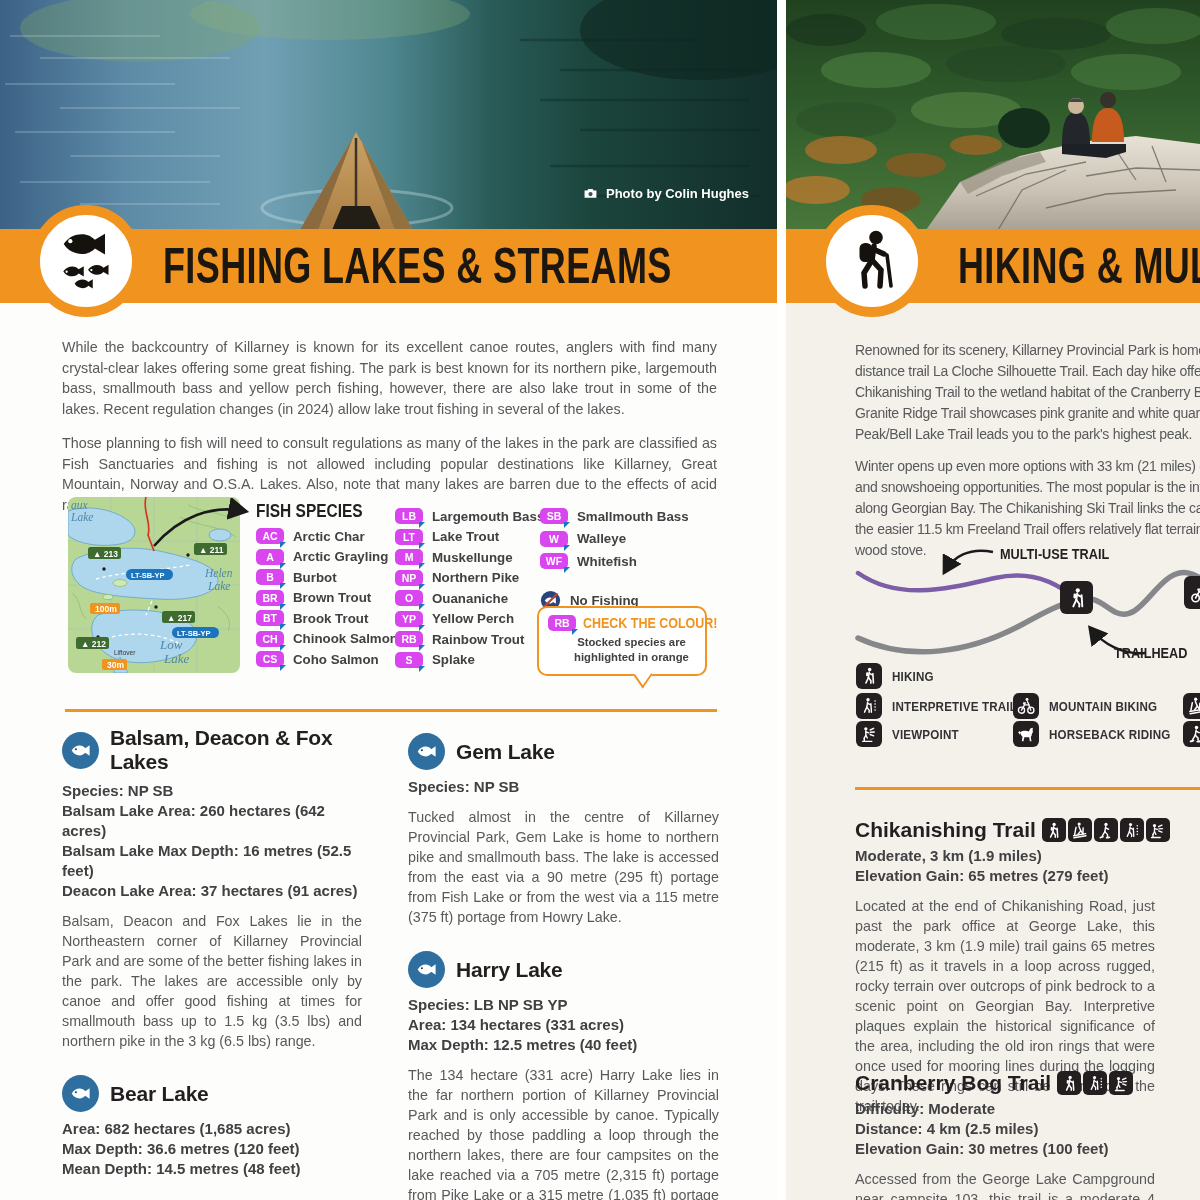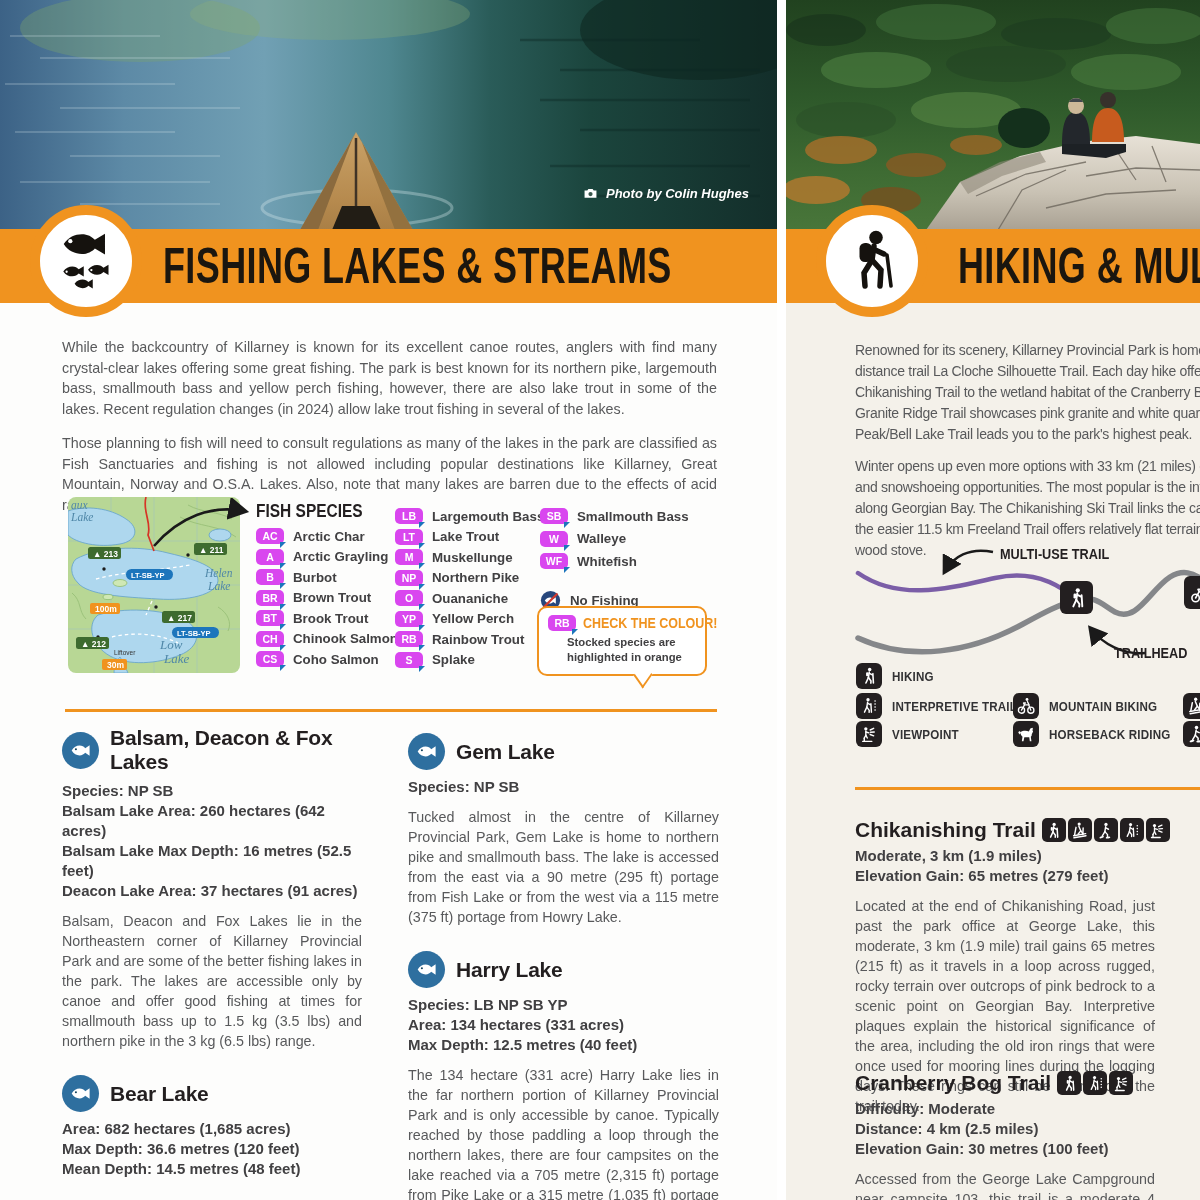--- a/index.html
+++ b/index.html
@@ -9,21 +9,21 @@
   #pageR{left:786px;width:414px;background:#f4f1ea;}
 
   .photo{position:absolute;top:0;left:0;right:0;height:230px;overflow:hidden;}
   .banner{position:absolute;top:229px;left:0;right:0;height:74px;background:#F0931F;z-index:2;}
   .banner-circle{position:absolute;top:205px;left:30px;width:92px;height:92px;border:10px solid #F0931F;
     border-radius:50%;background:#fff;display:flex;align-items:center;justify-content:center;z-index:3;}
   .banner-title{position:absolute;top:237px;font-size:48px;font-weight:700;color:#1b160f;white-space:nowrap;
     transform:scale(0.75,1.04);transform-origin:left top;letter-spacing:0.5px;z-index:3;}
 
   .photo-credit{position:absolute;top:186px;right:28px;display:flex;align-items:flex-end;gap:8px;
-    color:#fff;font-size:13px;font-weight:700;z-index:2;font-style:italic;}
+    color:#fff;font-size:13px;font-weight:700;z-index:2;}
 
   .intro{position:absolute;left:62px;top:337px;width:655px;}
   .intro p{font-size:14.3px;line-height:20.5px;color:#58595B;text-align:justify;margin:0 0 14px;}
 
   .map-wrap{position:absolute;left:68px;top:497px;width:172px;height:176px;border-radius:8px;overflow:hidden;z-index:1;}
   .arrow-svg{position:absolute;left:140px;top:498px;width:120px;height:56px;z-index:2;}
 
   .fs-head{position:absolute;left:256px;top:501px;font-size:18px;font-weight:800;color:#231F20;
     transform:scaleX(0.86);transform-origin:left;white-space:nowrap;}
   .fs-col{position:absolute;display:flex;flex-direction:column;gap:4px;}
@@ -34,21 +34,21 @@
     border-left:6px solid #1C75BC;border-bottom:6px solid transparent;}
   .sp-name{font-size:13.3px;font-weight:700;color:#414042;white-space:nowrap;}
   .nofish-row{display:flex;align-items:center;gap:9px;margin-top:14px;}
 
   .callout{position:absolute;left:537px;top:606px;width:148px;border:2.5px solid #F0931F;border-radius:10px;
     background:#fff;padding:7px 9px 9px;z-index:1;}
   .callout::after{content:"";position:absolute;bottom:-9px;left:96px;width:14px;height:14px;background:#fff;
     border-right:2.5px solid #F0931F;border-bottom:2.5px solid #F0931F;transform:rotate(55deg) skewX(20deg);}
   .callout-head{display:flex;align-items:center;gap:7px;}
   .callout-title{color:#F0931F;font-size:14.5px;font-weight:800;transform:scaleX(0.86);transform-origin:left;white-space:nowrap;}
-  .callout-body{font-size:11.3px;font-weight:700;color:#414042;line-height:15px;margin-top:4px;margin-left:19px;}
+  .callout-body{font-size:11.3px;font-weight:700;color:#414042;line-height:15px;margin-top:4px;margin-left:19px;text-align:center;}
 
   .divider{position:absolute;height:3px;background:#F0931F;}
 
   .lakecol{position:absolute;}
   #colA{left:62px;top:726px;width:300px;}
   #colB{left:408px;top:733px;width:311px;}
   .lake-sec{margin-bottom:24px;}
   .lake-head{display:flex;align-items:center;gap:11px;margin-bottom:7px;}
   .fish-circ{width:37px;height:37px;border-radius:50%;background:#2E6F9F;flex:none;display:flex;
     align-items:center;justify-content:center;}

